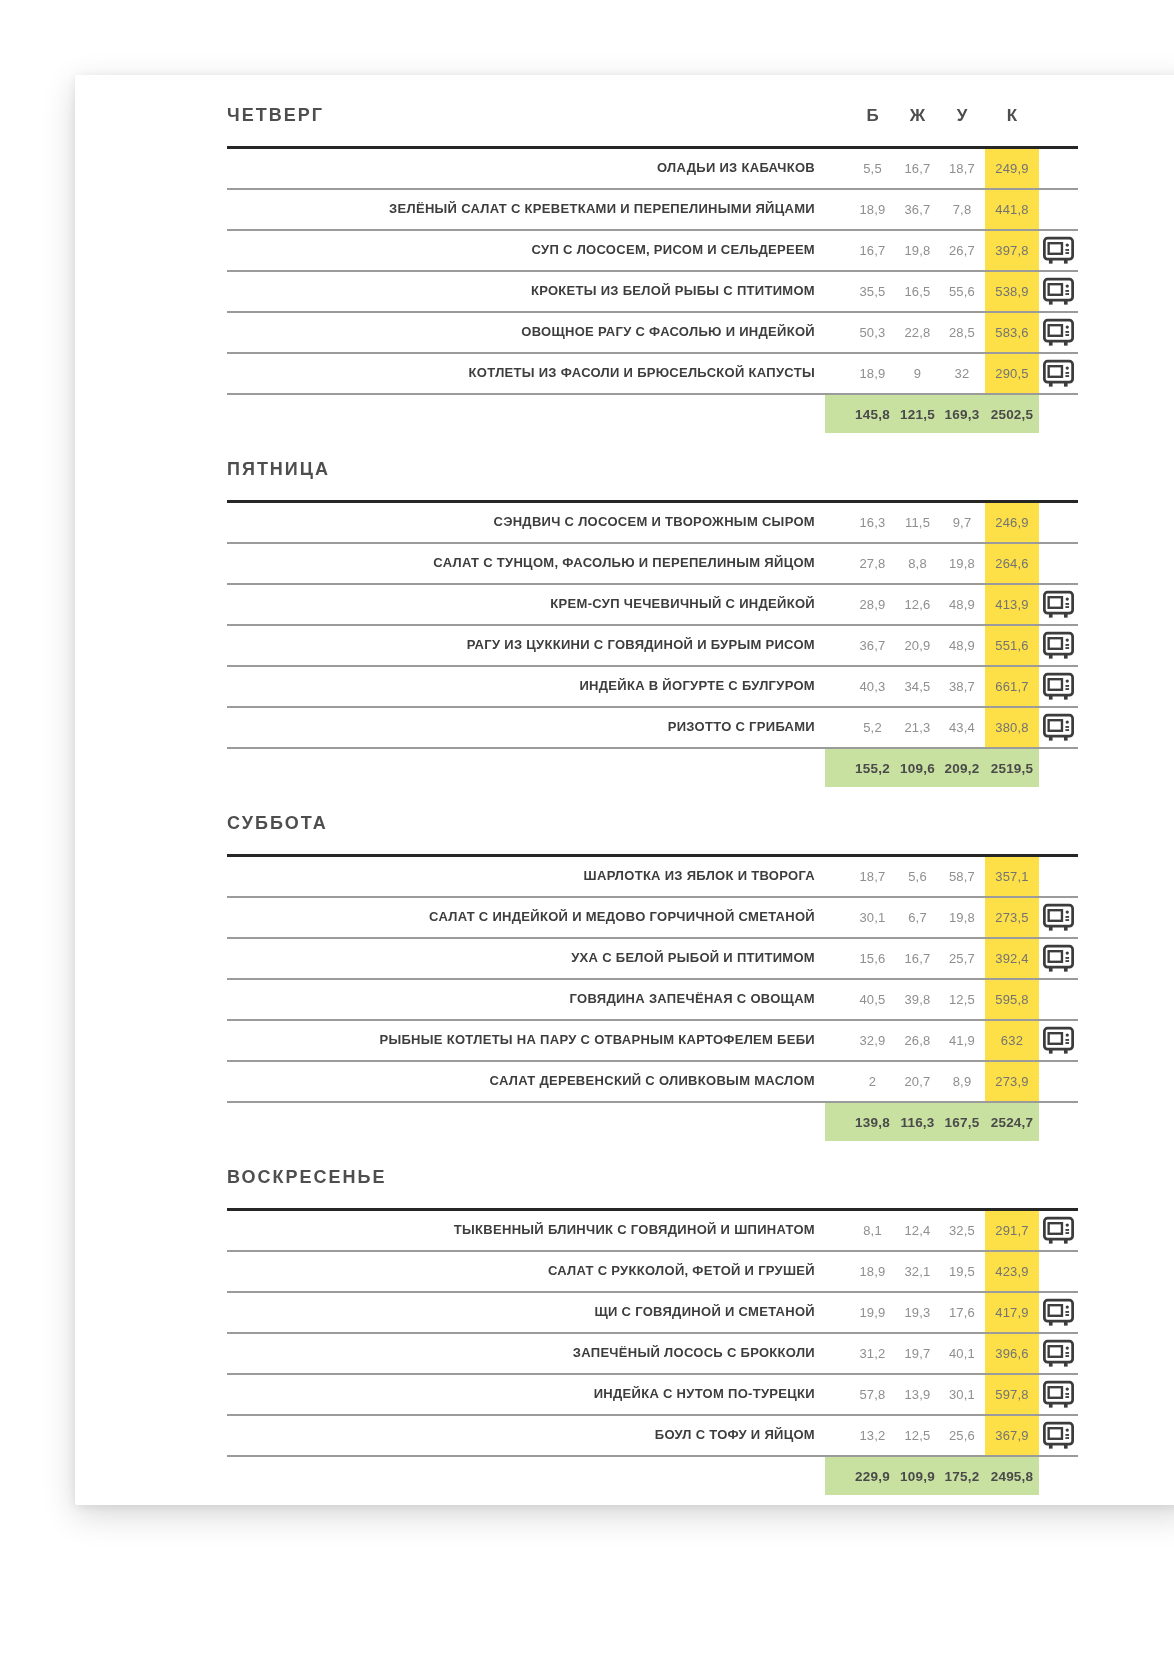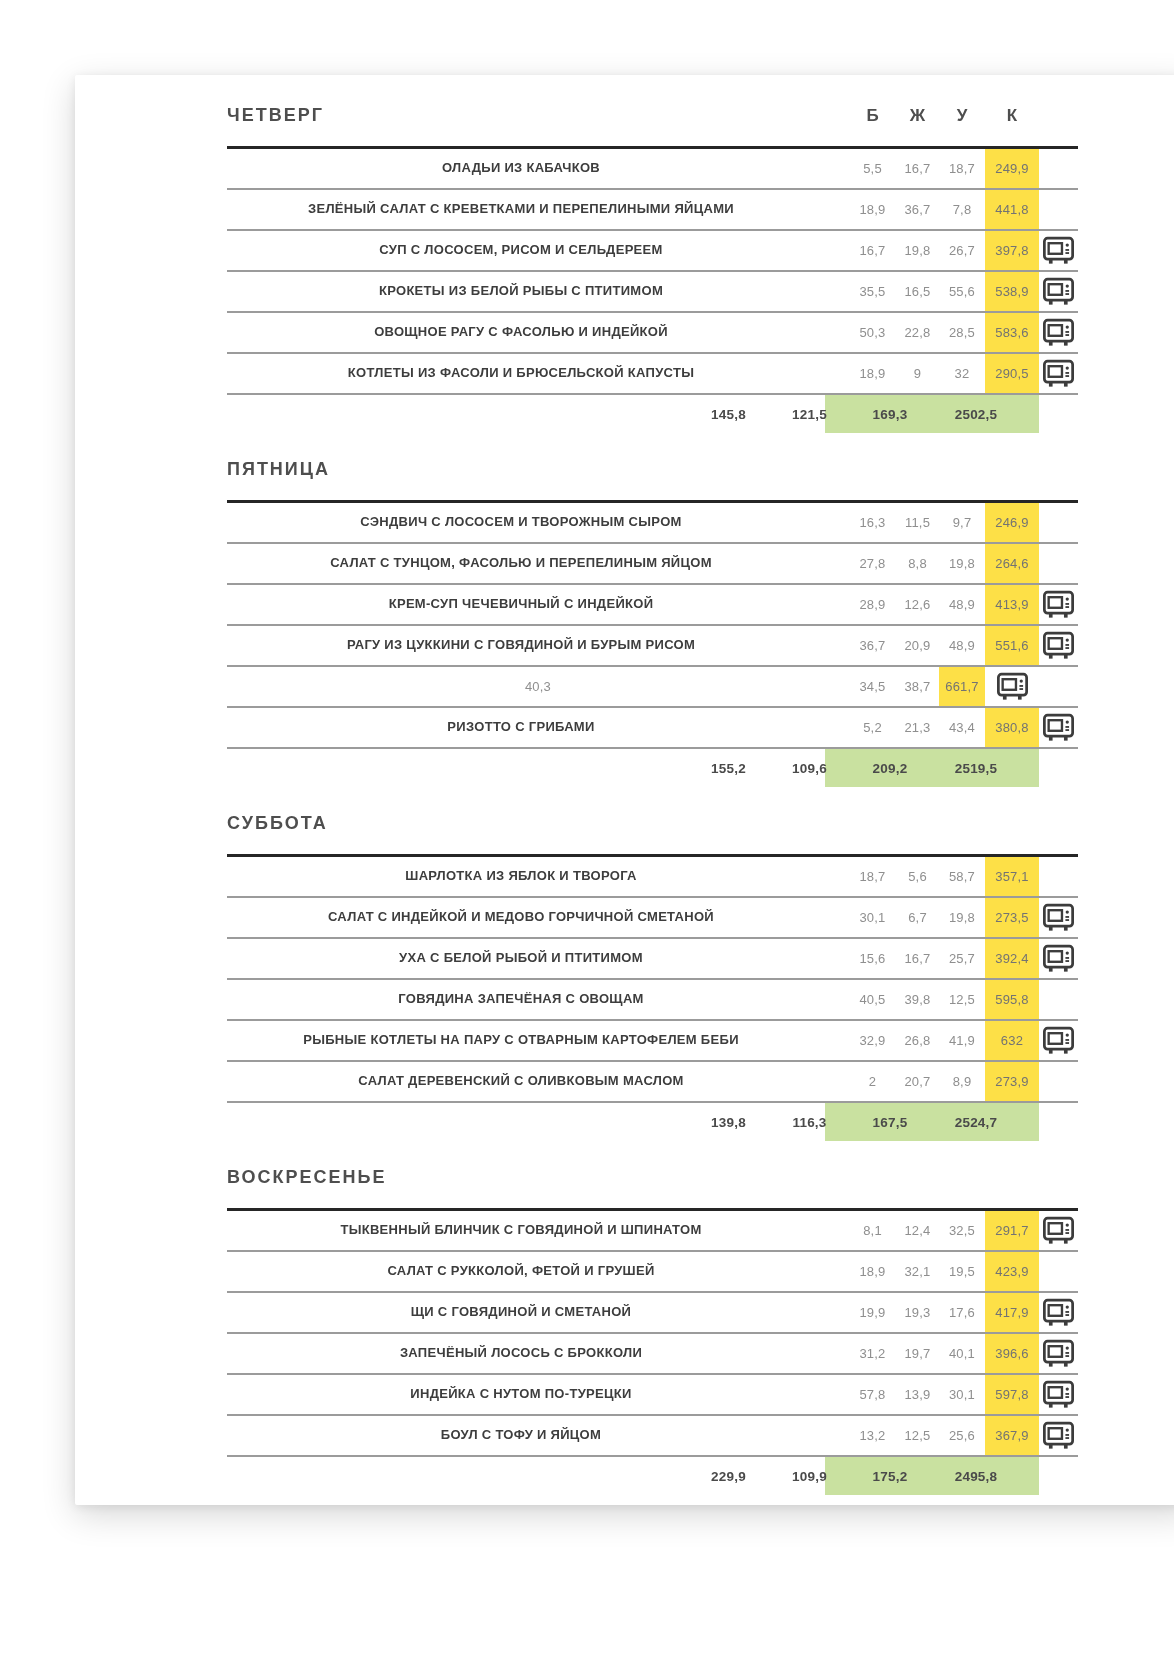--- a/index.html
+++ b/index.html
@@ -31,37 +31,37 @@
     color:#4e4e4e; letter-spacing:2px;
   }
   .col-head {
     text-align:center; font-size:17px; font-weight:600;
     color:#4e4e4e; align-self:center;
   }
   .day:not(.first) .col-head { visibility:hidden; }
   .rows { border-top:3px solid #262626; }
   .row { border-bottom:2px solid #9b9b9b; min-height:39px; }
   .cell { display:flex; align-items:center; }
-  .dish-cell { justify-content:center; padding:6px 34px 6px 0; }
+  .dish-cell { justify-content:flex-end; padding:6px 34px 6px 0; }
   .dish {
     font-size:13px; font-weight:600; color:#3d3d3d;
     letter-spacing:0.3px; line-height:1.55; max-width:438px;
   }
   .num-cell { justify-content:center; }
   .num { font-size:13px; color:#8f8f8f; letter-spacing:0.2px; }
   .k-cell { background:#fde047; }
   .k-cell .num { color:#737373; }
   .icon-cell { justify-content:center; }
   .icon-btn {
     background:none; border:none; padding:0; margin:0;
     width:31px; height:29px; cursor:pointer;
     display:flex; align-items:center; justify-content:center;
   }
   .icon-btn.hidden { visibility:hidden; }
-  .totals { position:relative; height:38px;gap:36px; }
+  .totals { position:relative; height:38px; }
   .totals::before {
     content:""; position:absolute; top:0; bottom:0;
     right:39px; width:214px; background:#c9e1a0;
   }
   .totals .cell { position:relative; z-index:1; }
   .total-num { font-size:13.5px; font-weight:700; color:#4a4a4a; letter-spacing:0.2px; }
 </style>
 </head>
 <body>
 
@@ -409,20 +409,23 @@
           <rect x="24.6" y="13.4" width="4" height="2" fill="#3c3c3c"></rect>
           <rect x="24.6" y="16.8" width="4" height="2" fill="#3c3c3c"></rect>
           <rect x="6.5" y="25" width="4" height="4.4" fill="#3c3c3c"></rect>
           <rect x="23" y="25" width="4" height="4.4" fill="#3c3c3c"></rect>
         </svg>
       </button>
     </span>
   </div>
 
   <div class="grid row">
+    <span class="cell dish-cell">
+              <span class="dish">ИНДЕЙКА В ЙОГУРТЕ С БУЛГУРОМ</span>
+            </span>
     <span class="cell num-cell">
               <span class="num v-b">40,3</span>
             </span>
     <span class="cell num-cell">
               <span class="num v-f">34,5</span>
             </span>
     <span class="cell num-cell">
               <span class="num v-c">38,7</span>
             </span>
     <span class="cell num-cell k-cell">

